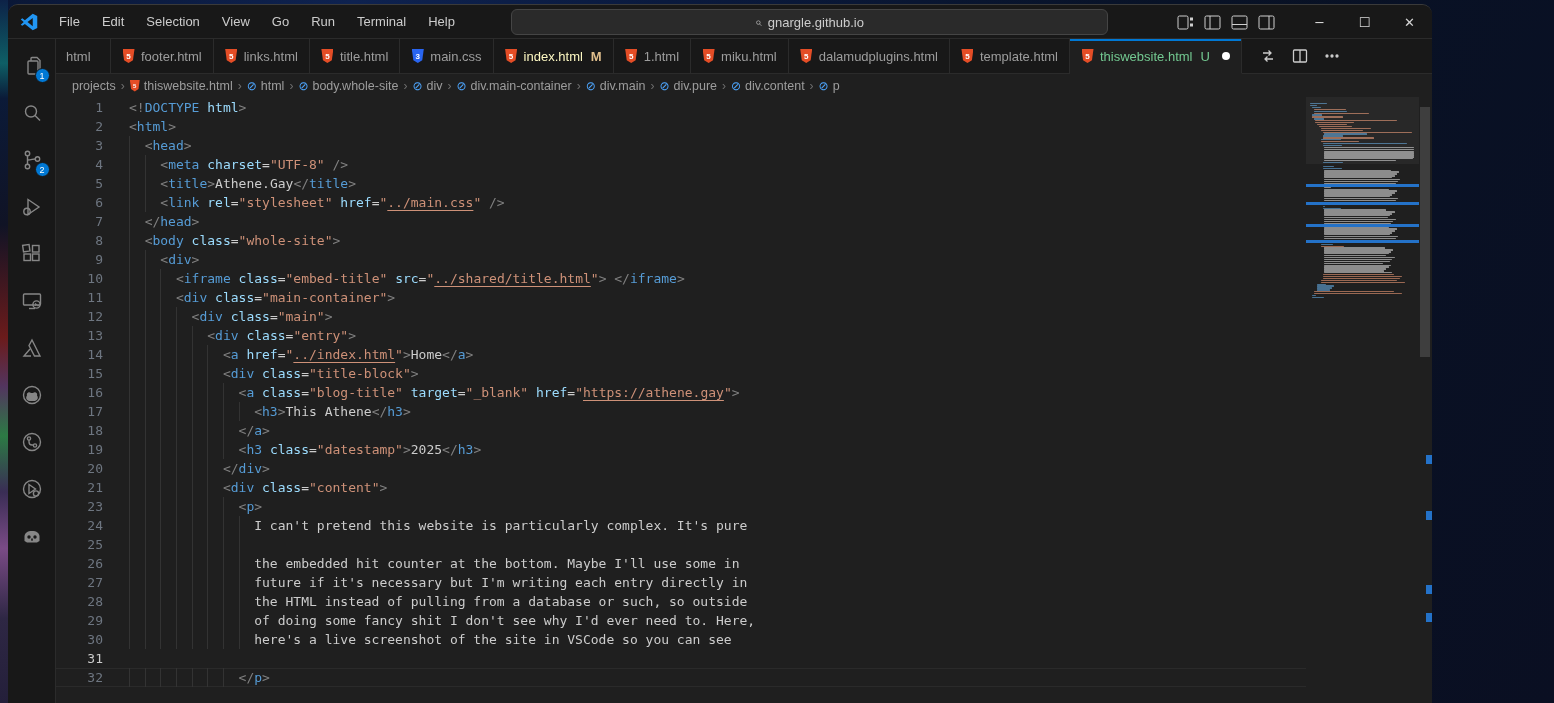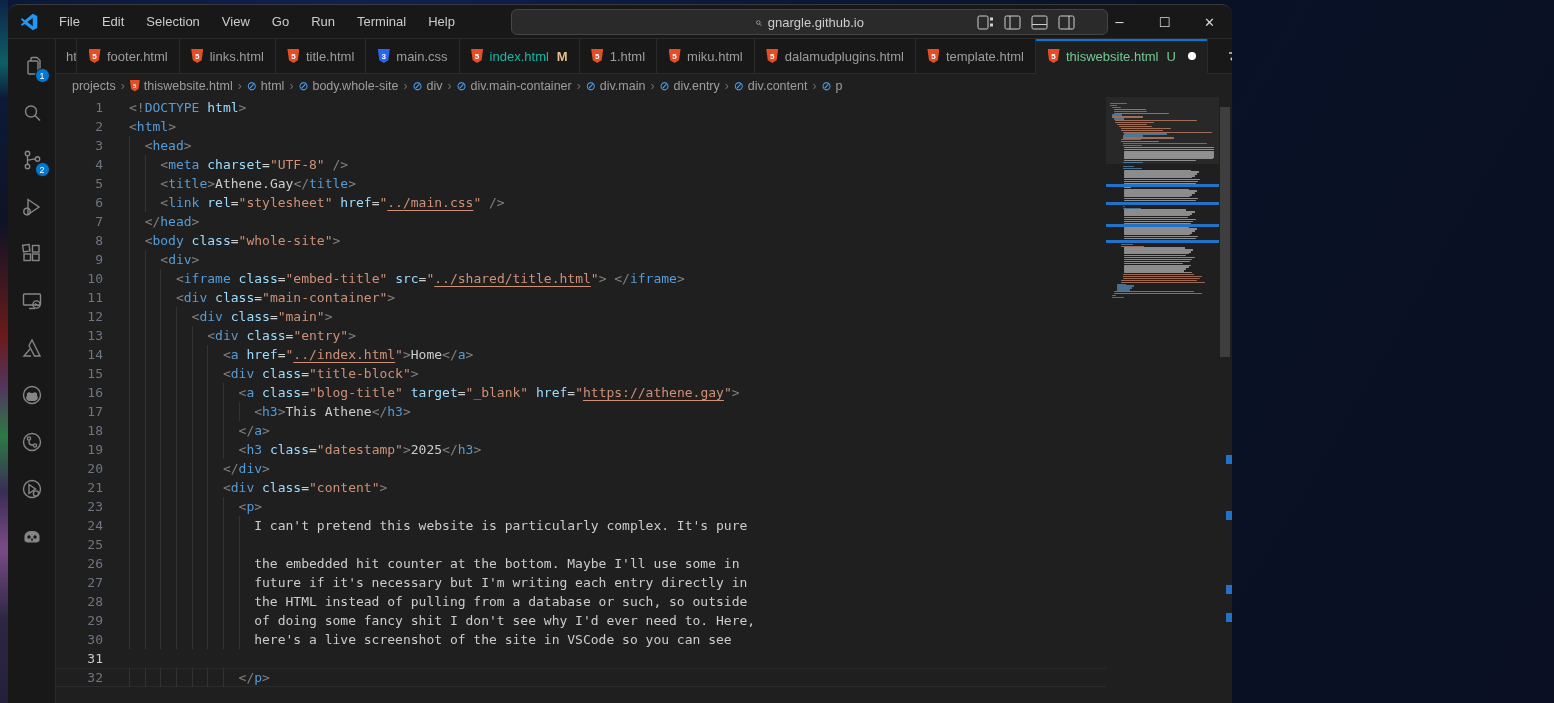--- a/index.html
+++ b/index.html
@@ -5,21 +5,21 @@
   * { margin:0; padding:0; box-sizing:border-box; }
   html,body { width:1554px; height:703px; overflow:hidden; background:#0b1430; }
   body { font-family:"Liberation Sans", sans-serif; }
 
   
   .desktop { position:absolute; inset:0;
     background:linear-gradient(120deg,#0a1736 0%,#0e2250 18%,#0a1a3e 34%,#081226 60%,#0a0f22 100%); }
   .desk-strip { position:absolute; left:0; top:0; width:8px; height:703px;
     background:linear-gradient(to bottom,#0d2247 0%,#0e5f66 9%,#0b1a38 14%,#101325 32%,#6b1b1b 48%,#52355f 55%,#2c7a44 62%,#3a2d55 70%,#7a4b86 78%,#2e2744 88%,#241f3a 100%); }
 
-  .window { position:absolute; left:8px; top:4px; width:1224px; height:699px;
+  .window { position:absolute; left:8px; top:4px; width:1424px; height:699px;
     background:#1f1f1f; border-radius:10px 10px 0 0; overflow:hidden;
     border-top:1px solid #3a3a3a; }
 
   
   .titlebar { position:relative; height:34px; background:#181818; display:flex; align-items:center;
     border-bottom:1px solid #2b2b2b; }
   .vscode-logo { width:18px; height:18px; margin:0 12px 0 12px; flex:0 0 auto; }
   .menubar { display:flex; gap:4px; }
   .menu-item { color:#cccccc; font-size:13px; padding:4px 9px; border-radius:5px; cursor:default; }
   .nav-arrows { display:flex; gap:10px; margin-left:150px; color:#cccccc; font-size:15px; }
@@ -280,21 +280,21 @@
             <div class="tab">
               <span class="fico">
                 <span class="shield css">3</span>
               </span>
               <span class="tab-label">main.css</span>
             </div>
             <div class="tab">
               <span class="fico">
                 <span class="shield html">5</span>
               </span>
-              <span class="tab-label" style="color: #14b8a6;">index.html</span>
+              <span class="tab-label" style="color: #fef9c3;">index.html</span>
               <span class="badge-m" style="color: rgb(226, 192, 141);">M</span>
             </div>
             <div class="tab">
               <span class="fico">
                 <span class="shield html">5</span>
               </span>
               <span class="tab-label">1.html</span>
             </div>
             <div class="tab">
               <span class="fico">
@@ -371,21 +371,21 @@
               <span>div.main-container</span>
             </span>
             <span class="bc-sep">›</span>
             <span class="bc-item">
               <span class="bc-sym">⊘</span>
               <span>div.main</span>
             </span>
             <span class="bc-sep">›</span>
             <span class="bc-item">
               <span class="bc-sym">⊘</span>
-              <span>div.entry</span>
+              <span>div.pure</span>
             </span>
             <span class="bc-sep">›</span>
             <span class="bc-item">
               <span class="bc-sym">⊘</span>
               <span>div.content</span>
             </span>
             <span class="bc-sep">›</span>
             <span class="bc-item">
               <span class="bc-sym">⊘</span>
               <span>p</span>

